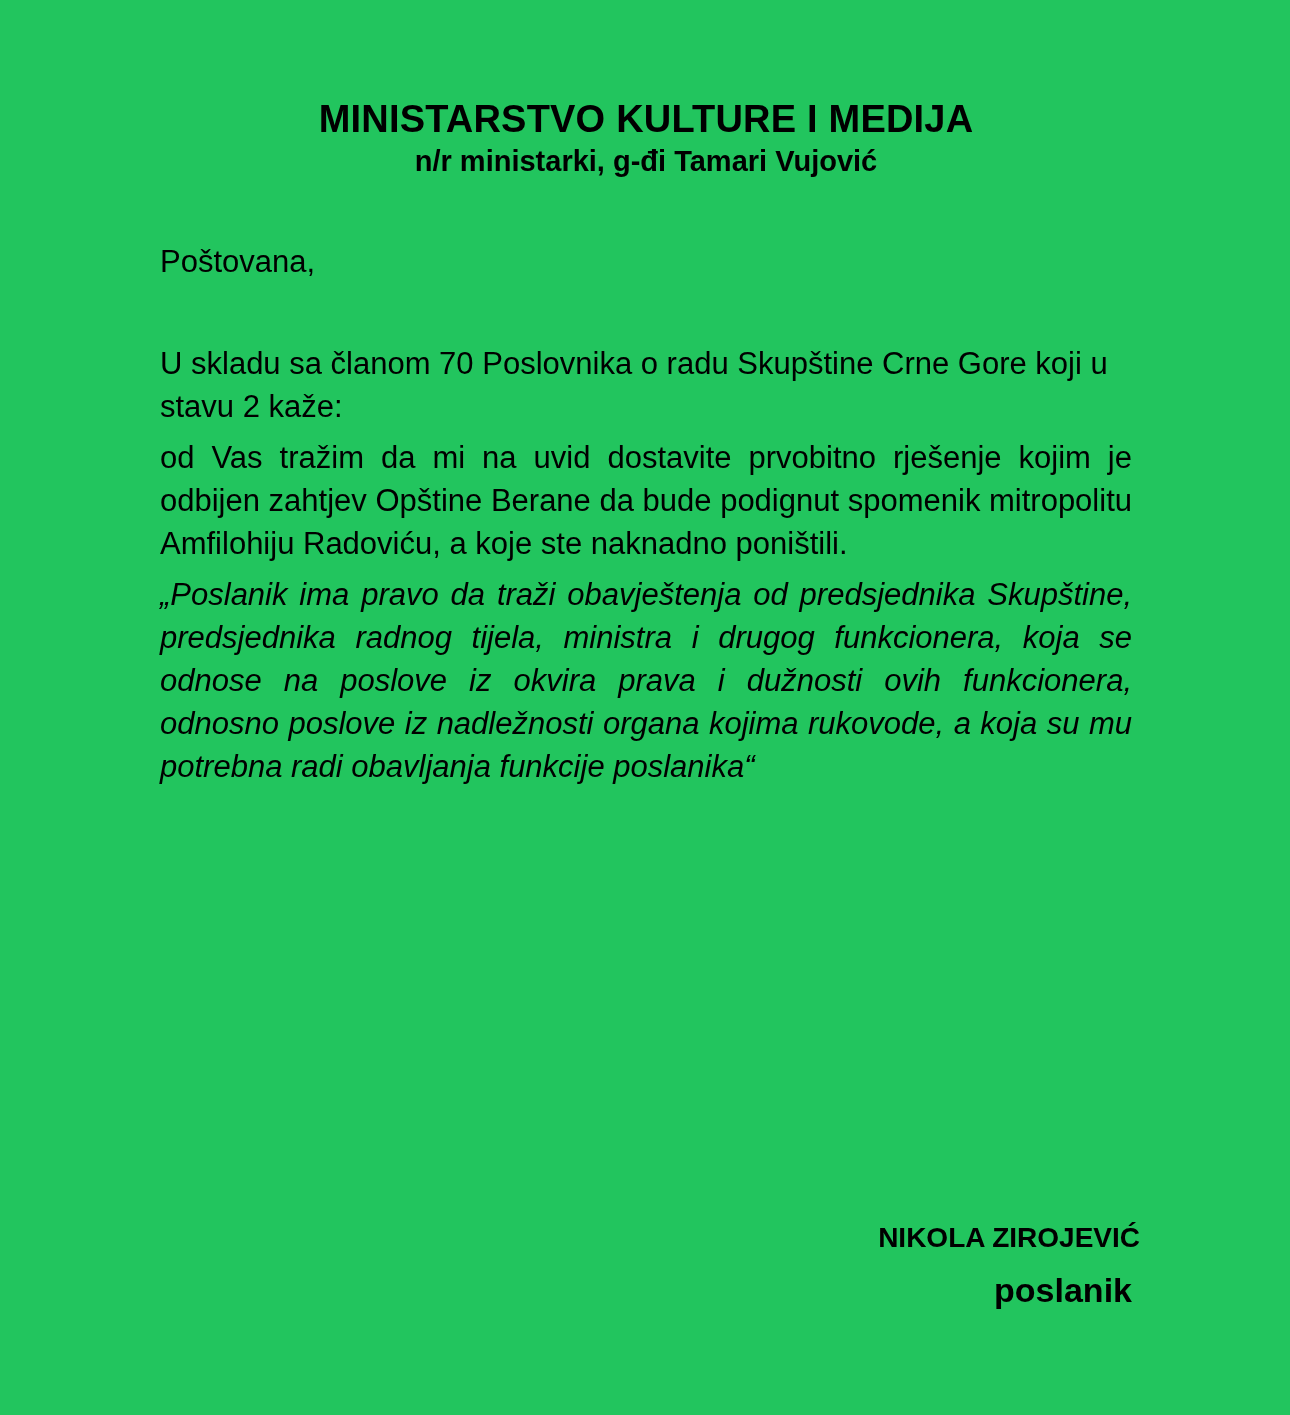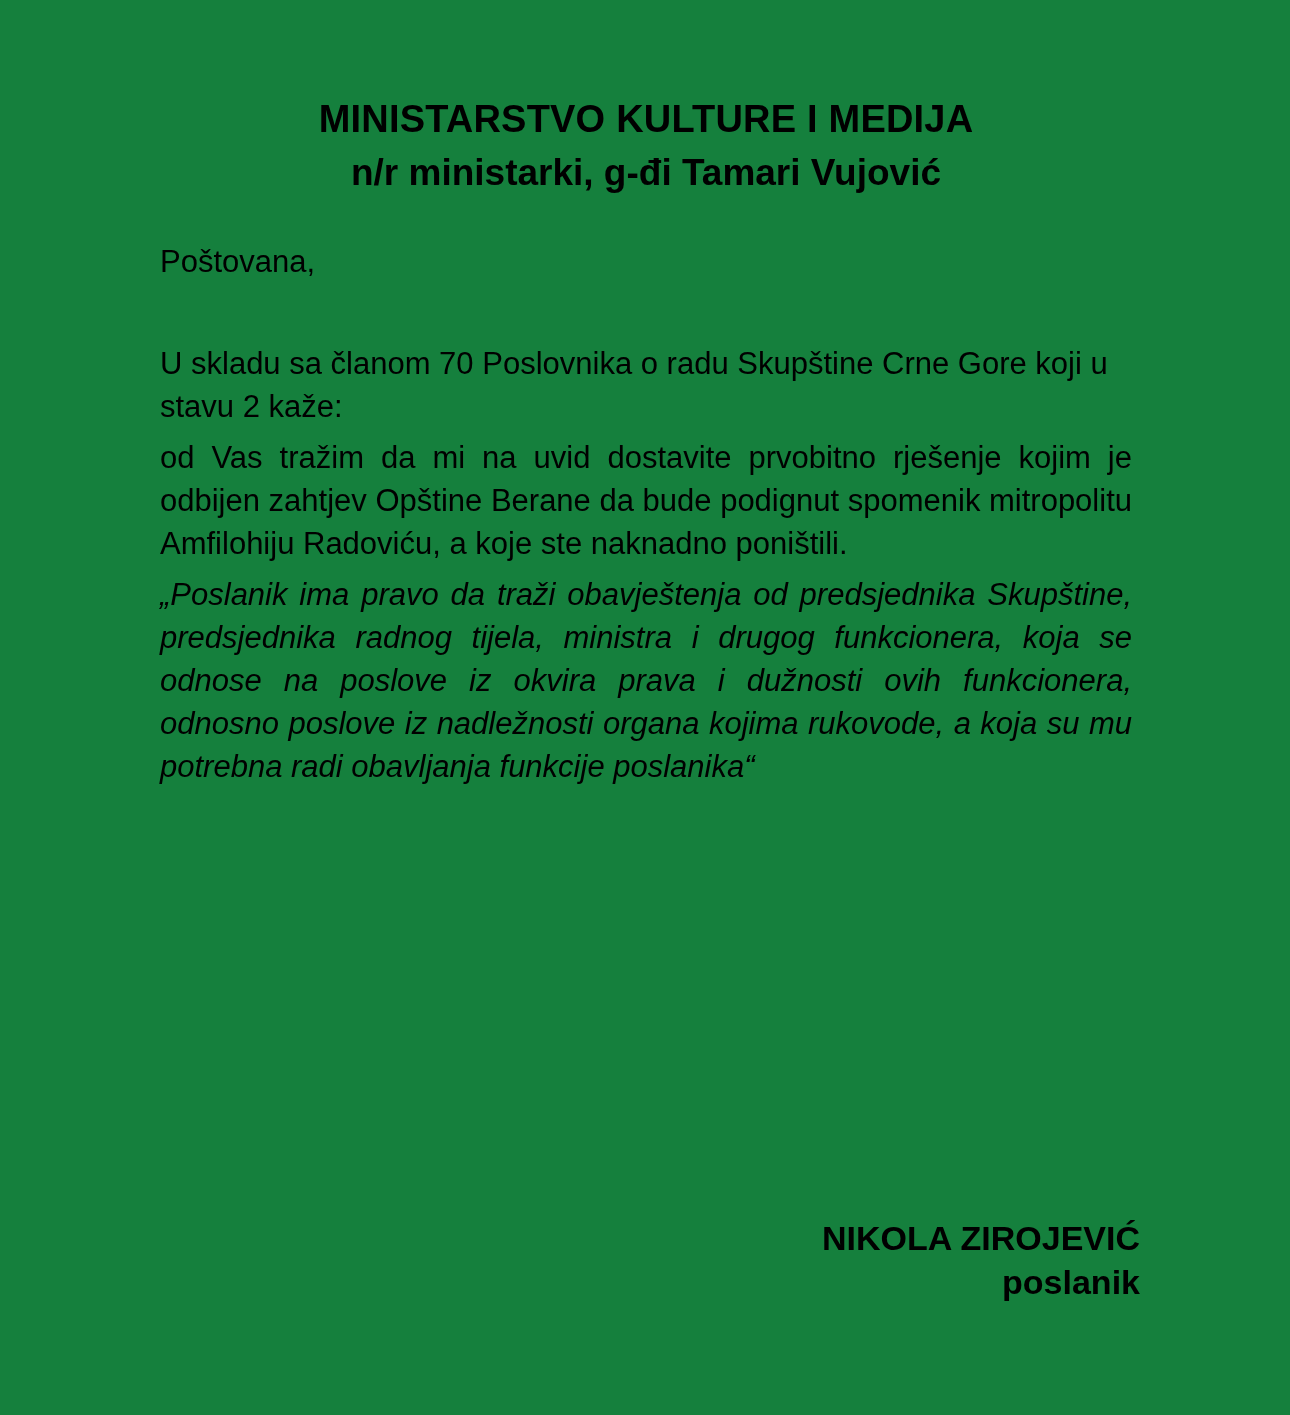--- a/index.html
+++ b/index.html
@@ -16,44 +16,44 @@
     position: relative;
     overflow: hidden;
   }
 
   .page {
     position: absolute;
     left: 0;
     top: 0;
     width: 1290px;
     height: 1415px;
-    background: #15803d;
+    background: #22c55e;
   }
 
   
   .heading-block {
     position: absolute;
     left: 152px;
     top: 96px;
     width: 988px;
     text-align: center;
   }
   .doc-title {
     font-size: 38px;
     font-weight: bold;
     letter-spacing: 0.2px;
     line-height: 46px;
     margin: 0;
     white-space: nowrap;
   }
   .doc-subtitle {
-    font-size: 37px;
+    font-size: 29px;
     font-weight: bold;
     line-height: 38px;
-    margin: 12px;
+    margin: 0;
     white-space: nowrap;
   }
 
   
   .body-block {
     position: absolute;
     left: 152px;
     top: 232px;
     width: 988px;
   }
@@ -79,31 +79,31 @@
 
   
   .signature-block {
     position: absolute;
     left: 152px;
     top: 1216px;
     width: 988px;
     text-align: right;
   }
   .sig-name {
-    font-size: 34px;
+    font-size: 28px;
     font-weight: bold;
     line-height: 44px;
     margin: 0;
     white-space: nowrap;
   }
   .sig-role {
     font-size: 34px;
     font-weight: bold;
     line-height: 44px;
-    margin: 0;
+    margin: 8px;
     white-space: nowrap;
   }
 </style>
 </head>
 <body>
 
 <div class="page">
 
   <div class="heading-block">
     <div class="doc-title">MINISTARSTVO KULTURE I MEDIJA</div>

